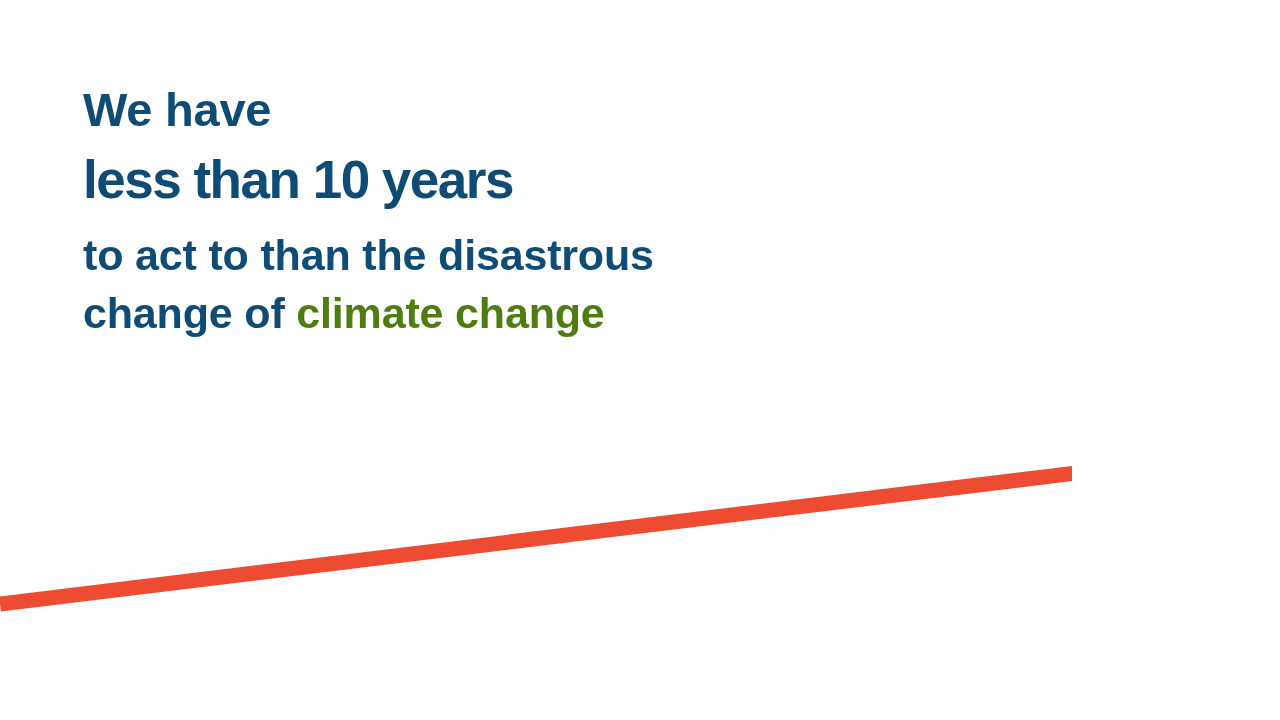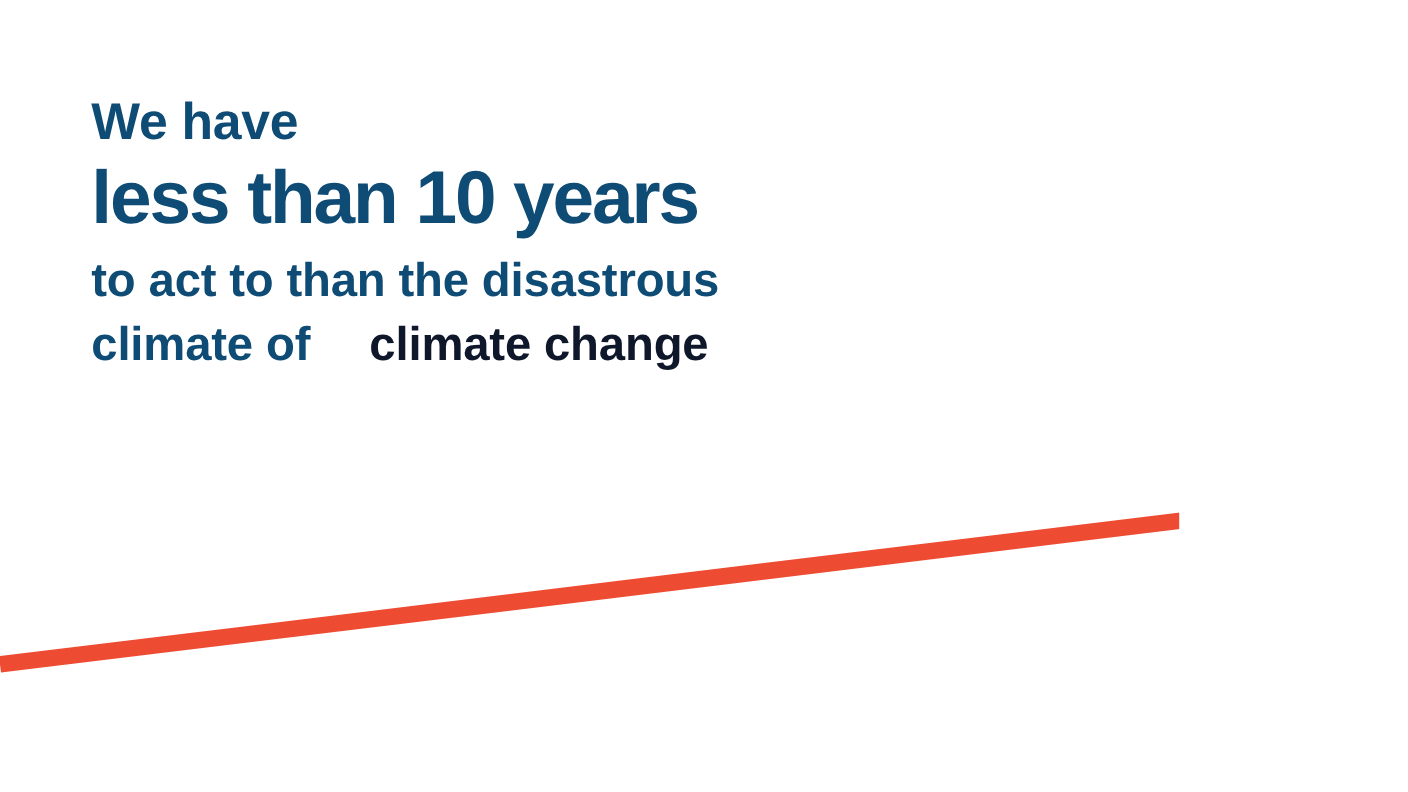--- a/index.html
+++ b/index.html
@@ -40,21 +40,21 @@
   
   #headline-line-1 {
     font-size: 47px;
     line-height: 56px;
     font-weight: 700;
     letter-spacing: -0.005em;
   }
 
   
   #headline-line-2 {
-    font-size: 68px;
+    font-size: 53px;
     line-height: 88px;
     font-weight: 700;
     letter-spacing: -0.028em;
     margin-top: -2px;
   }
 
   
   #headline-line-3 {
     font-size: 43px;
     line-height: 58px;
@@ -91,21 +91,21 @@
 <div id="slide" style="background: rgb(255, 255, 255);">
 
   <div id="headline-block">
 
     <span class="hl-line" id="headline-line-1" style="color: rgb(15, 76, 117);">We have</span>
 
     <span class="hl-line" id="headline-line-2" style="color: rgb(15, 76, 117);">less than 10 years</span>
 
     <span class="hl-line" id="headline-line-3" style="color: rgb(15, 76, 117);">to act to than the disastrous</span>
 
-    <span class="hl-line" id="headline-line-4" style="color: rgb(15, 76, 117);"><span>climate of </span><span class="hl-emphasis" style="color: #0f172a; margin-left: 42px;">climate change</span></span>
+    <span class="hl-line" id="headline-line-4" style="color: rgb(15, 76, 117);"><span>change of </span><span class="hl-emphasis" style="color: #4d7c0f;">climate change</span></span>
 
   </div>
 
   <svg id="trend-graphic" viewBox="0 0 1280 720">
     <line id="trend-line" x1="0" y1="604" x2="1134" y2="466" stroke="#EE4B33" stroke-width="15" stroke-linecap="butt"></line>
     <circle id="trend-endpoint" cx="1134" cy="466" r="23" fill="#EE4B33"></circle>
   </svg>
 
 </div>
 

